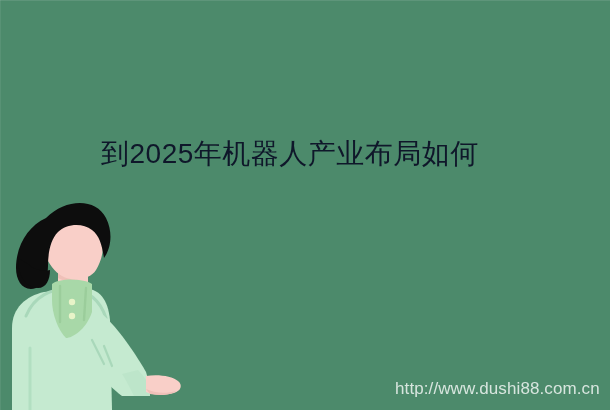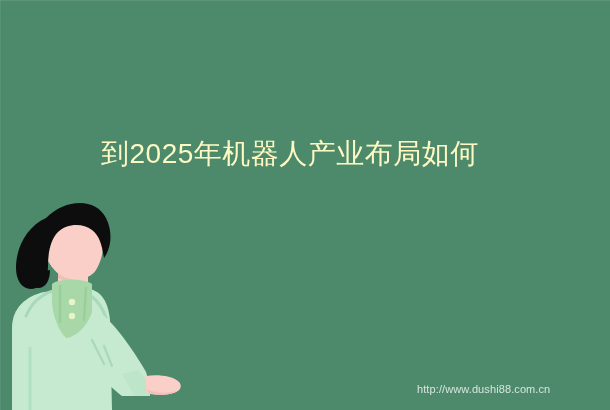--- a/index.html
+++ b/index.html
@@ -26,21 +26,21 @@
   }
 
   
   #title-block {
     position: absolute;
     left: 101px;
     top: 134px;
     width: 480px;
   }
   .title-line {
-    color: #fef9c3;
+    color: #0f172a;
     font-size: 28px;
     line-height: 40px;
     letter-spacing: 0.5px;
     white-space: nowrap;
     font-weight: 400;
   }
 
   
   #person {
     position: absolute;
@@ -49,24 +49,24 @@
     width: 200px;
     height: 214px;
   }
   #person svg {
     display: block;
   }
 
   
   #watermark {
     position: absolute;
-    left: 417px;
+    left: 395px;
     top: 381px;
     color: rgba(255,255,255,0.78);
-    font-size: 11px;
+    font-size: 17px;
     line-height: 16px;
     letter-spacing: 0.1px;
     white-space: nowrap;
   }
 </style>
 </head>
 <body>
 
 <div id="canvas">
 

